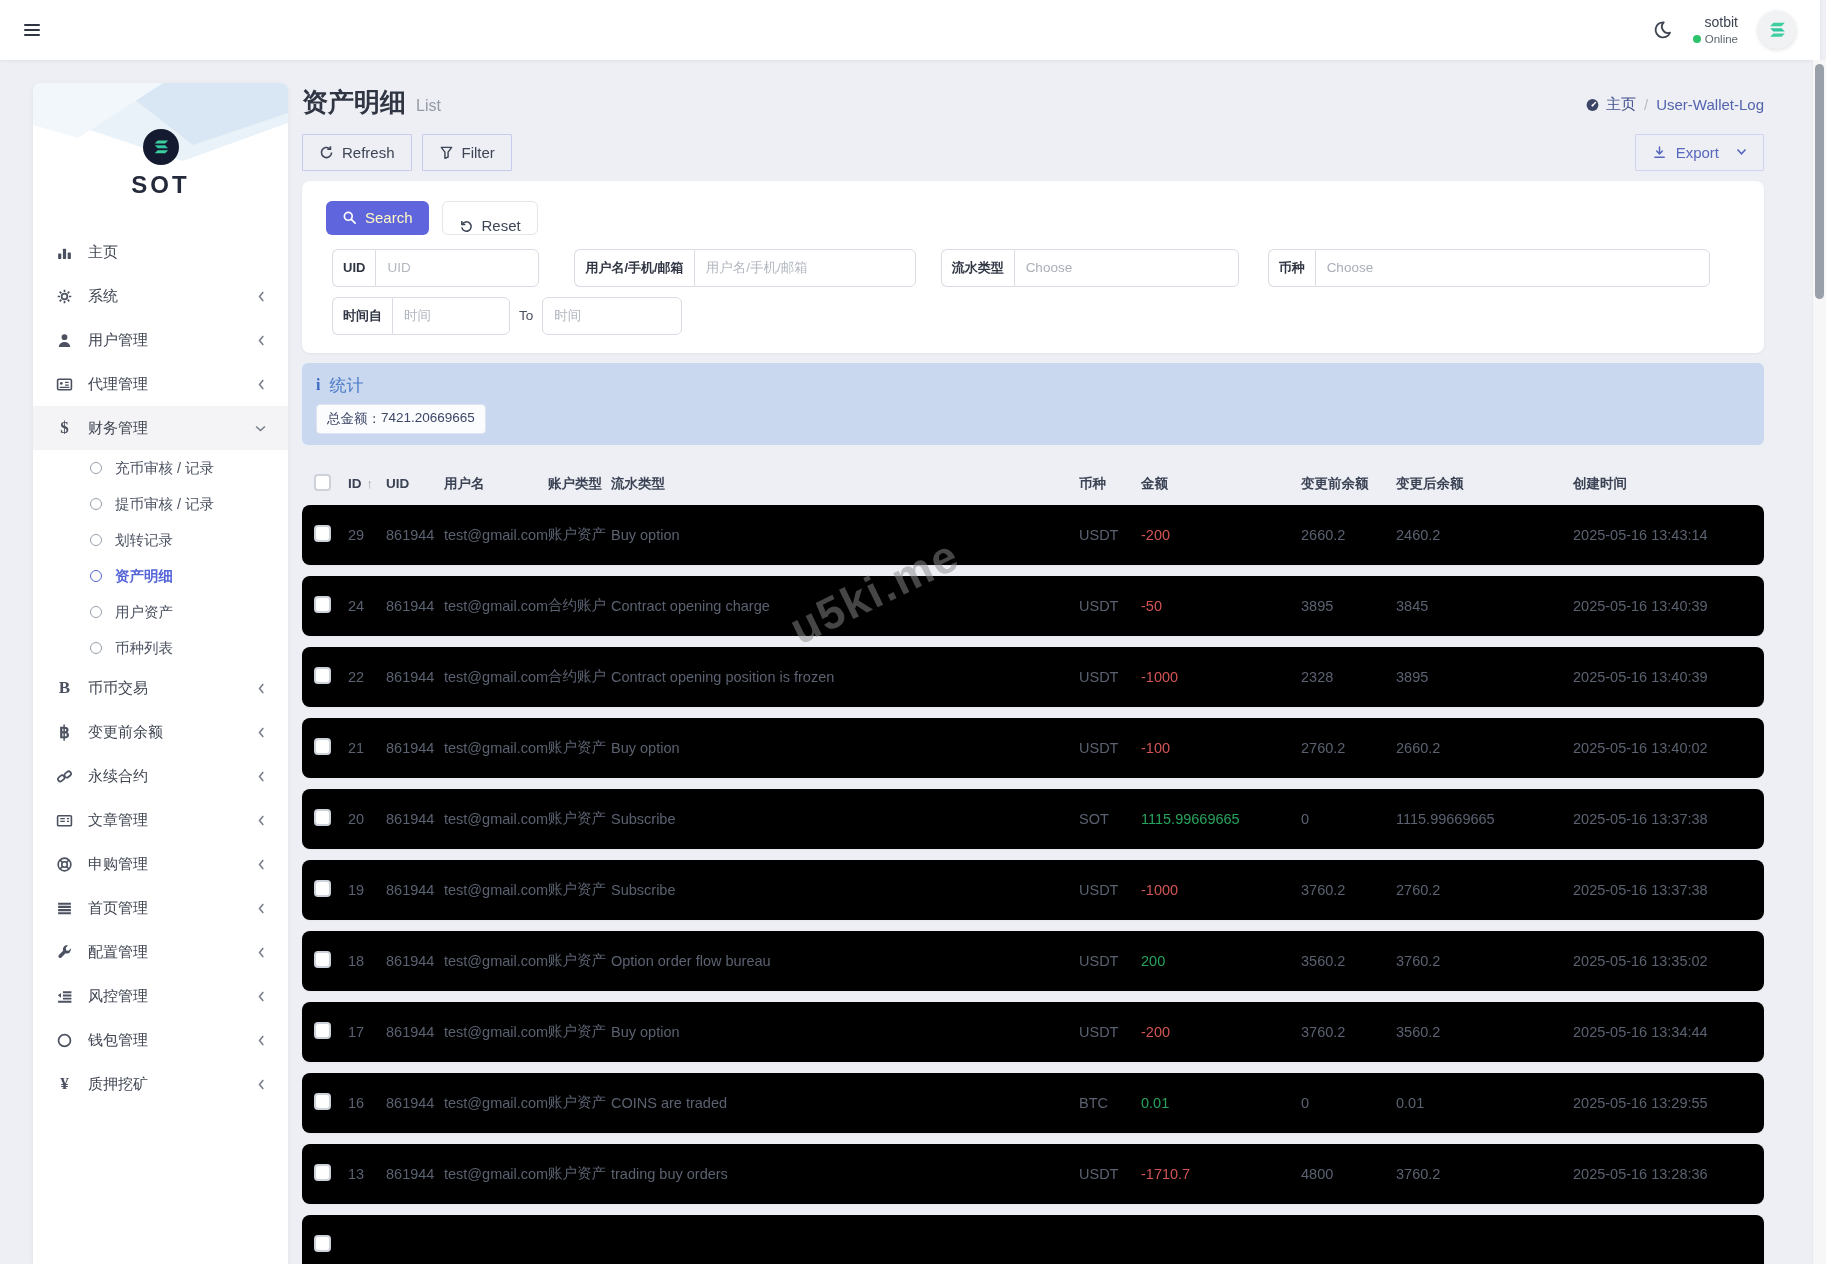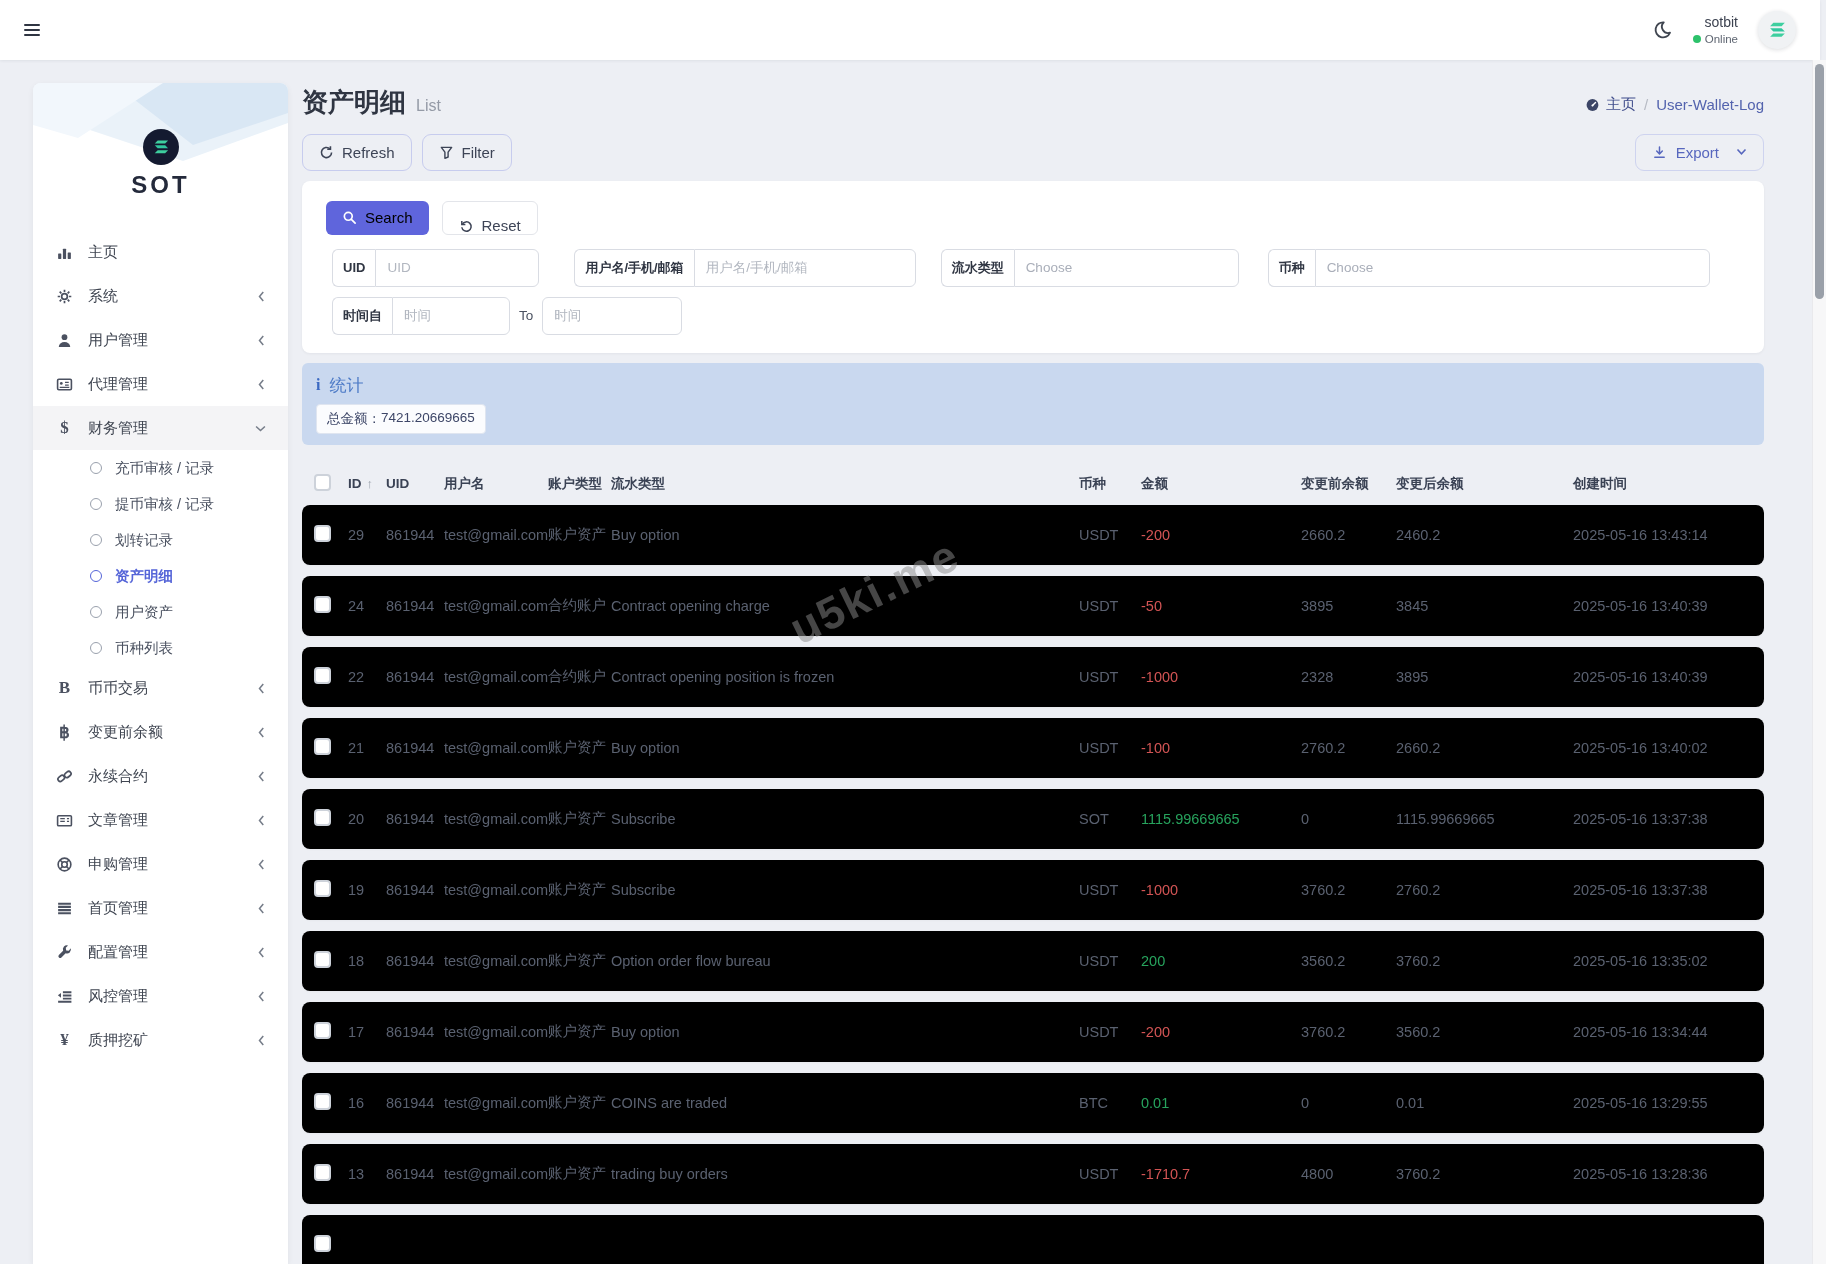--- a/index.html
+++ b/index.html
@@ -47,29 +47,29 @@
   .main { position:absolute; left:302px; top:60px; width:1462px; z-index:2; }
   .titlerow { display:flex; align-items:flex-end; margin-top:28px; }
   .page-title { font-size:26px; font-weight:700; color:#2f3542; line-height:1.15; }
   .page-sub { font-size:16px; color:#949aa6; margin-left:10px; padding-bottom:3px; }
   .breadcrumb { margin-left:auto; display:flex; align-items:center; gap:8px; font-size:15px; padding-bottom:4px; }
   .bc-home { color:#414e8c; display:flex; gap:6px; align-items:center; text-decoration:none; cursor:pointer; }
   .bc-sep { color:#b6bac3; }
   .bc-cur { color:#5363ae; cursor:pointer; }
 
   .toolbar { display:flex; margin-top:16px; gap:10px; align-items:center; }
-  .btn { display:inline-flex; align-items:center; gap:8px; border-radius:9px; font-size:15px;
+  .btn { display:inline-flex; align-items:center; gap:8px; border-radius:1px; font-size:15px;
     cursor:pointer; user-select:none; }
   .btn-o { height:37px; padding:0 16px; border:1px solid #c7ccee; color:#3d4456; background:transparent; }
   .btn-export { margin-left:auto; color:#5767be; border-color:#ced3ef; gap:9px; }
   .btn-export .caret { margin-left:8px; display:flex; }
 
   .fcard { background:#fff; border-radius:8px; margin-top:10px; padding:20px 24px 18px;
     box-shadow:0 1px 3px rgba(20,24,40,.05); }
-  .btn-search { height:34px; padding:0 16px; background:#5f65dc; color:#000000; border-radius:6px; }
+  .btn-search { height:34px; padding:0 16px; background:#5f65dc; color:#fef9c3; border-radius:6px; }
   .btn-reset { height:34px; padding:0 16px; background:#fff; border:1px solid #e3e5ea; border-radius:6px;
     color:#3d4456; margin-left:13px;align-items:flex-end; }
   .frow { display:flex; align-items:center; }
   .r1 { margin-top:14px; } .r2 { margin-top:10px; }
   .ig { display:flex; }
   .ig-label { height:38px; display:flex; align-items:center; padding:0 10px; border:1px solid #d9dce3;
     border-right:0; border-radius:6px 0 0 6px; font-size:13px; font-weight:700; color:#2f3542;
     background:#fff; white-space:nowrap; }
   .ig-input, .ig-select { height:38px; border:1px solid #d9dce3; border-radius:0 6px 6px 0;
     padding:0 11px; font-size:13.5px; color:#3d4456; background:#fff; outline:none;
@@ -364,20 +364,33 @@
           </svg>
         </span>
     <span class="s-label">风控管理</span>
     <span class="s-chev">
           <svg width="9" height="11" viewBox="0 0 8 10">
             <path d="M5.6 1 L2.2 5 L5.6 9" fill="none" stroke="#767d89" stroke-width="1.4"></path>
           </svg>
         </span>
   </div>
 
+  <div class="side-item">
+    <span class="s-icon">
+          <svg width="17" height="17" viewBox="0 0 16 16">
+            <circle cx="8" cy="8" r="5.6" stroke="currentColor" fill="none" stroke-width="1.6"></circle>
+          </svg>
+        </span>
+    <span class="s-label">钱包管理</span>
+    <span class="s-chev">
+          <svg width="9" height="11" viewBox="0 0 8 10">
+            <path d="M5.6 1 L2.2 5 L5.6 9" fill="none" stroke="#767d89" stroke-width="1.4"></path>
+          </svg>
+        </span>
+  </div>
 
   <div class="side-item">
     <span class="s-icon">
           <span class="tg">¥</span>
         </span>
     <span class="s-label">质押挖矿</span>
     <span class="s-chev">
           <svg width="9" height="11" viewBox="0 0 8 10">
             <path d="M5.6 1 L2.2 5 L5.6 9" fill="none" stroke="#767d89" stroke-width="1.4"></path>
           </svg>

